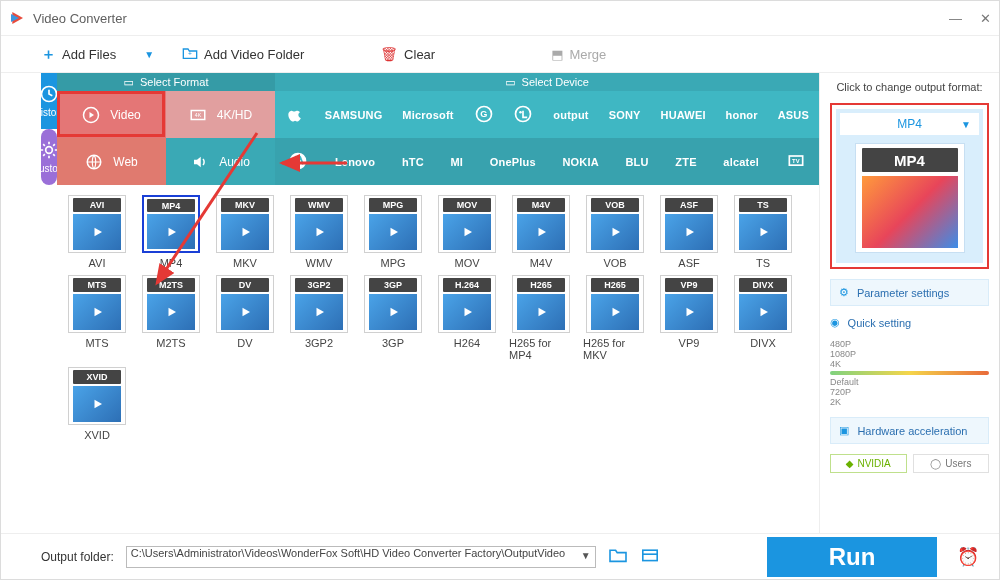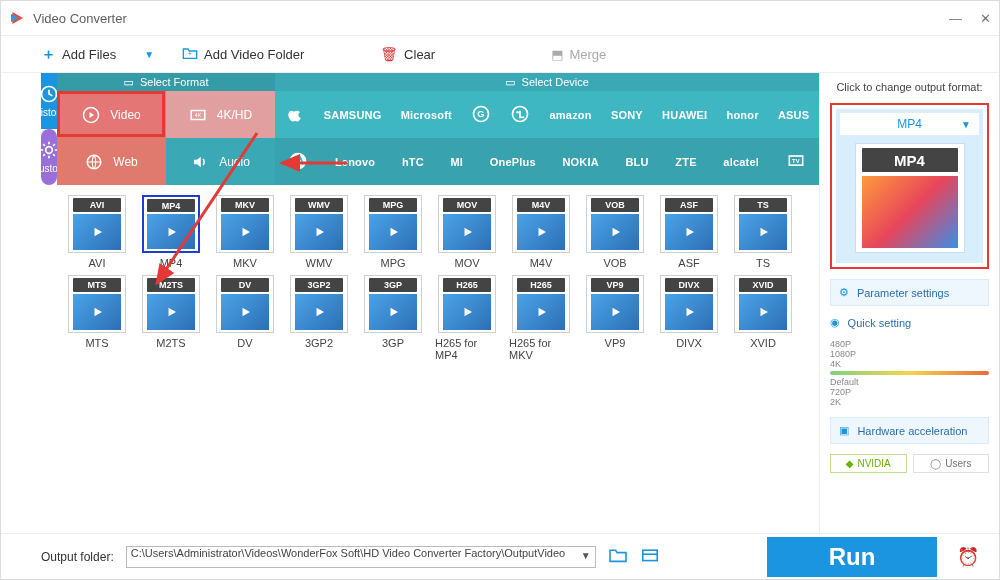--- a/index.html
+++ b/index.html
@@ -172,21 +172,21 @@
               <span class="brand">Microsoft</span>
               <span class="brand"><svg viewBox="0 0 24 24">
                   <circle cx="12" cy="12" r="9" fill="none" stroke="#fff" stroke-width="2"></circle>
                   <text x="12" y="16" font-size="11" fill="#fff" text-anchor="middle">G</text>
                 </svg></span>
               <span class="brand"><svg viewBox="0 0 24 24">
                   <circle cx="12" cy="12" r="9" fill="none" stroke="#fff" stroke-width="2"></circle>
                   <circle cx="9" cy="10" r="1.5" fill="#fff"></circle>
                   <path d="M12 8v8h5" fill="none" stroke="#fff" stroke-width="2"></path>
                 </svg></span>
-              <span class="brand">amazon</span>
+              <span class="brand">output</span>
               <span class="brand">SONY</span>
               <span class="brand">HUAWEI</span>
               <span class="brand">honor</span>
               <span class="brand">ASUS</span>
             </div>
         </div>
         <div class="format-row">
           <div class="fmt-btn" style="background:#e07a6f">
             <svg viewBox="0 0 24 24">
                 <circle cx="12" cy="12" r="9" fill="none" stroke="#fff" stroke-width="2"></circle>
@@ -396,20 +396,31 @@
                 <div class="fmt-art">
                   <svg viewBox="0 0 24 24">
                     <polygon points="9,7 18,12 9,17" fill="#fff"></polygon>
                   </svg>
                 </div>
               </div>
               <div class="fmt-label">3GP</div>
             </div>
             <div class="fmt-card">
               <div class="fmt-thumb">
+                <div class="fmt-tag">H.264</div>
+                <div class="fmt-art">
+                  <svg viewBox="0 0 24 24">
+                    <polygon points="9,7 18,12 9,17" fill="#fff"></polygon>
+                  </svg>
+                </div>
+              </div>
+              <div class="fmt-label">H264</div>
+            </div>
+            <div class="fmt-card">
+              <div class="fmt-thumb">
                 <div class="fmt-tag">H265</div>
                 <div class="fmt-art">
                   <svg viewBox="0 0 24 24">
                     <polygon points="9,7 18,12 9,17" fill="#fff"></polygon>
                   </svg>
                 </div>
               </div>
               <div class="fmt-label">H265 for MP4</div>
             </div>
             <div class="fmt-card">

